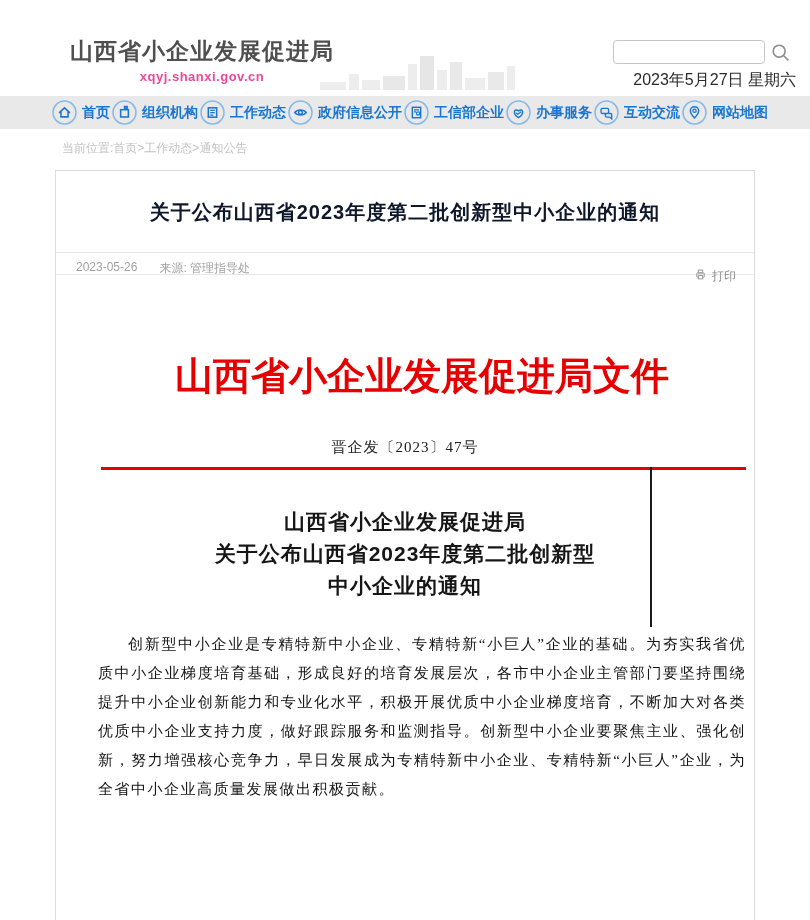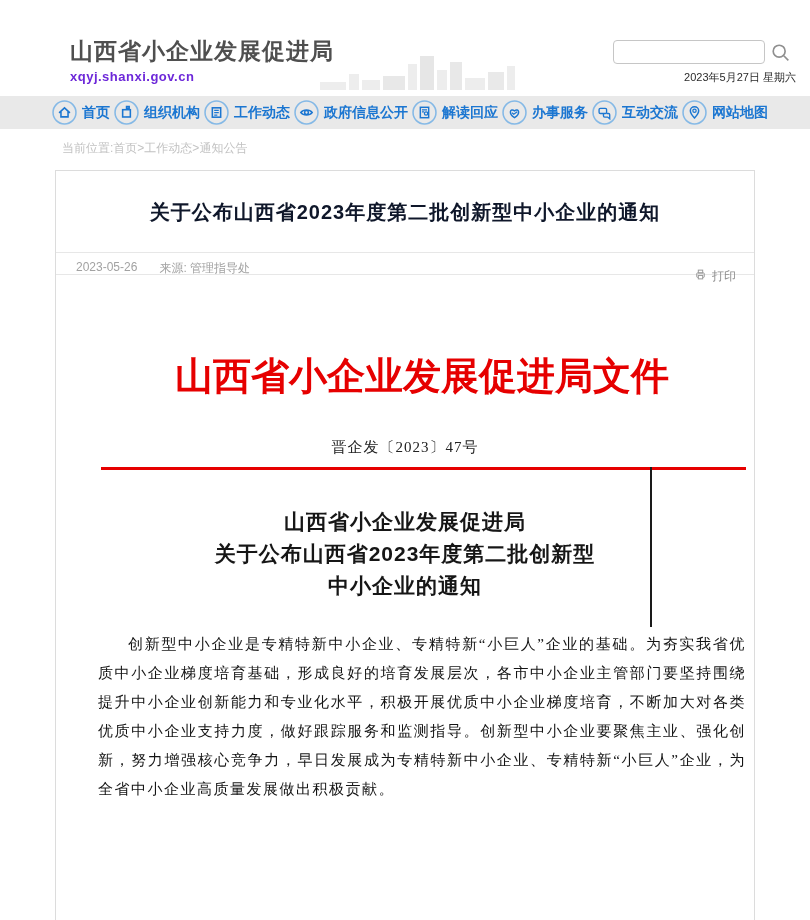--- a/index.html
+++ b/index.html
@@ -3,21 +3,21 @@
 <meta charset="utf-8">
 <style>
   * { margin: 0; padding: 0; box-sizing: border-box; }
   html, body { width: 810px; height: 920px; overflow: hidden; background: #fff; }
   body { font-family: "Liberation Sans", sans-serif; position: relative; }
 
   
   .header { position: relative; width: 810px; height: 96px; background: #fff; }
   .logo-block { position: absolute; left: 70px; top: 36px; }
   .site-name { font-size: 23px; font-weight: bold; color: #4f4f4f; letter-spacing: 1px; }
-  .site-domain { font-size: 13px; font-weight: bold; color: #6d28d9; margin-top: 2px; letter-spacing: .5px; }
+  .site-domain { font-size: 13px; font-weight: bold; color: #ec4899; margin-top: 2px; letter-spacing: .5px; text-align: center; }
 
   .skyline { position: absolute; left: 320px; top: 52px; width: 250px; height: 38px;
              display: flex; align-items: flex-end; gap: 3px; }
   .skyline i { display: block; background: #ededed; }
   .skyline i:nth-child(1){width:26px;height:8px;}
   .skyline i:nth-child(2){width:10px;height:16px;}
   .skyline i:nth-child(3){width:18px;height:10px;}
   .skyline i:nth-child(4){width:22px;height:14px;background:#e8e8e8;}
   .skyline i:nth-child(5){width:9px;height:26px;}
   .skyline i:nth-child(6){width:14px;height:34px;background:#e6e6e6;}
@@ -26,21 +26,21 @@
   .skyline i:nth-child(9){width:20px;height:12px;}
   .skyline i:nth-child(10){width:16px;height:18px;background:#e9e9e9;}
   .skyline i:nth-child(11){width:8px;height:24px;}
 
   .search-box { position: absolute; left: 613px; top: 40px; width: 152px; height: 24px;
                 border: 1px solid #c6c6c6; border-radius: 4px; background: #fff; }
   .search-box input { width: 100%; height: 100%; border: none; outline: none; background: transparent;
                       padding: 0 8px; font-size: 12px; color: #333; }
   .search-btn { position: absolute; left: 770px; top: 42px; width: 22px; height: 22px;
                 background: none; border: none; cursor: pointer; }
-  .header-date { position: absolute; right: 14px; top: 70px; font-size: 11px; color: #2b2b2b; }
+  .header-date { position: absolute; right: 14px; top: 70px; font-size: 16px; color: #2b2b2b; }
 
   
   .nav { position: absolute; left: 0; top: 96px; width: 810px; height: 33px; background: #e9e9e9;
          display: flex; align-items: center; justify-content: space-between; padding: 0 42px 0 52px; }
   .nav-item { display: flex; align-items: center; gap: 5px; cursor: pointer; }
   .nav-ic { width: 25px; height: 25px; display: inline-flex; }
   .nav-label { font-size: 14px; font-weight: bold; color: #1b76d1; white-space: nowrap; }
 
   
   .breadcrumb { position: absolute; left: 62px; top: 140px; font-size: 12px; color: #c2c2c2; }
@@ -155,21 +155,21 @@
 
   <div class="nav-item">
     <span class="nav-ic">
       <svg viewBox="0 0 24 24" fill="none">
           <circle cx="12" cy="12" r="11" stroke="#85b9e6" stroke-width="1.5"></circle>
       <rect x="8" y="7" width="8" height="10" stroke="#1b76d1" stroke-width="1.4"></rect>
       <circle cx="13.5" cy="13" r="1.6" stroke="#1b76d1" stroke-width="1.2"></circle>
       <path d="M9.6 9.5 H14.4 M9.6 11.5 H11.5" stroke="#1b76d1" stroke-width="1.2"></path>
         </svg>
     </span>
-    <span class="nav-label">解读回应</span>
+    <span class="nav-label">工信部企业</span>
   </div>
 
   <div class="nav-item">
     <span class="nav-ic">
       <svg viewBox="0 0 24 24" fill="none">
           <circle cx="12" cy="12" r="11" stroke="#85b9e6" stroke-width="1.5"></circle>
       <path d="M12 17 C5.8 12.8 7.8 7.6 12 10.4 C16.2 7.6 18.2 12.8 12 17 Z" stroke="#1b76d1" stroke-width="1.4"></path>
       <path d="M9.5 12.2 L11.3 13.6 L14.6 11.2" stroke="#1b76d1" stroke-width="1.1"></path>
         </svg>
     </span>

